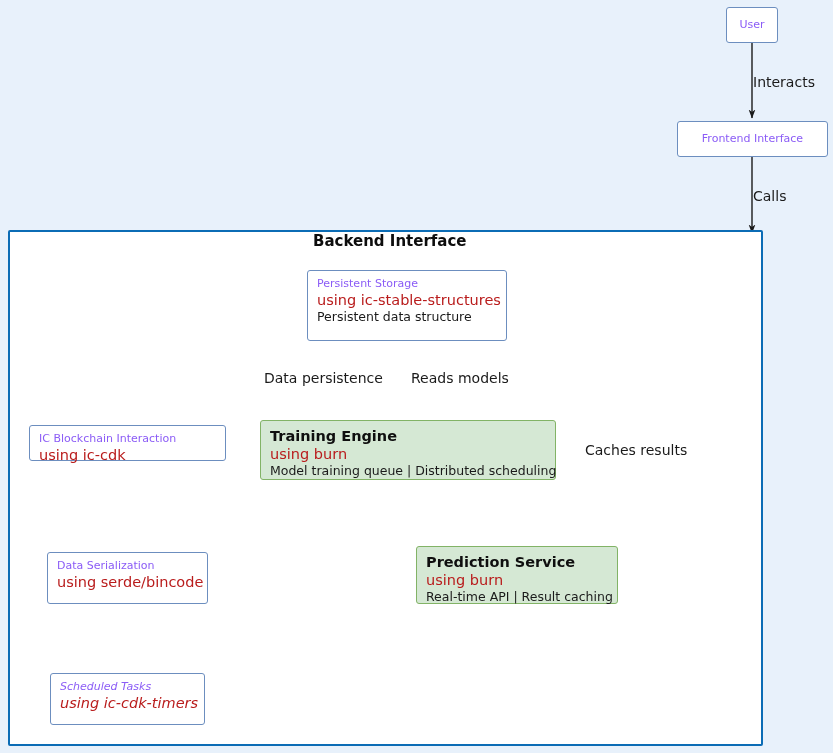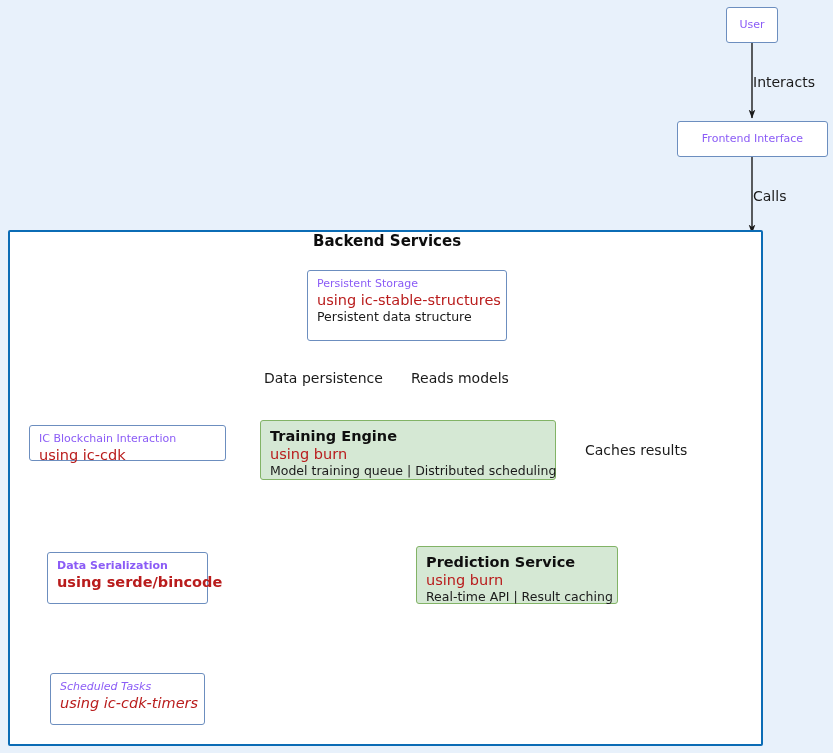--- a/index.html
+++ b/index.html
@@ -110,42 +110,42 @@
     <line x1="437" y1="480" x2="498" y2="543" stroke="#1a1a1a" stroke-width="1.3" marker-end="url(#arrow)"></line>
 
     <path d="M548,544 C598,500 600,400 502,343" fill="none" stroke="#1a1a1a" stroke-width="1.3" stroke-dasharray="6,5" marker-end="url(#arrow)"></path>
 
     <line x1="128" y1="477" x2="128" y2="549" stroke="#1a1a1a" stroke-width="1.3" marker-end="url(#arrow)"></line>
 
     <line x1="128" y1="604" x2="128" y2="670" stroke="#1a1a1a" stroke-width="1.3" marker-end="url(#arrow)"></line>
   </svg>
 
   <div class="cluster" style="left:8px; top:230px; width:755px; height:516px;"></div>
-  <div class="cluster-title" style="left:313px; top:232px;">Backend Services</div>
+  <div class="cluster-title" style="left:313px; top:232px;">Backend Interface</div>
 
   <div class="node center" style="left:726px; top:7px; width:52px; height:36px;">
     <span class="t-plain">User</span>
   </div>
 
   <div class="node center" style="left:677px; top:121px; width:151px; height:36px;">
     <span class="t-plain">Frontend Interface</span>
   </div>
 
   <div class="node" style="left:307px; top:270px; width:200px; height:71px;">
     <div class="t-plain">Persistent Storage</div>
     <div class="t-lib">using ic-stable-structures</div>
     <div class="t-sub">Persistent data structure</div>
   </div>
 
   <div class="node" style="left:29px; top:425px; width:197px; height:36px;">
     <div class="t-plain">IC Blockchain Interaction</div>
     <div class="t-lib">using ic-cdk</div>
   </div>
 
-  <div class="node" style="left:47px; top:552px; width:161px; height:52px;font-weight:bold;">
+  <div class="node" style="left:47px; top:552px; width:161px; height:52px;">
     <div class="t-plain">Data Serialization</div>
     <div class="t-lib">using serde/bincode</div>
   </div>
 
   <div class="node" style="left:50px; top:673px; width:155px; height:52px;font-style:italic;">
     <div class="t-plain">Scheduled Tasks</div>
     <div class="t-lib">using ic-cdk-timers</div>
   </div>
 
   <div class="node green" style="left:260px; top:420px; width:296px; height:60px;">

